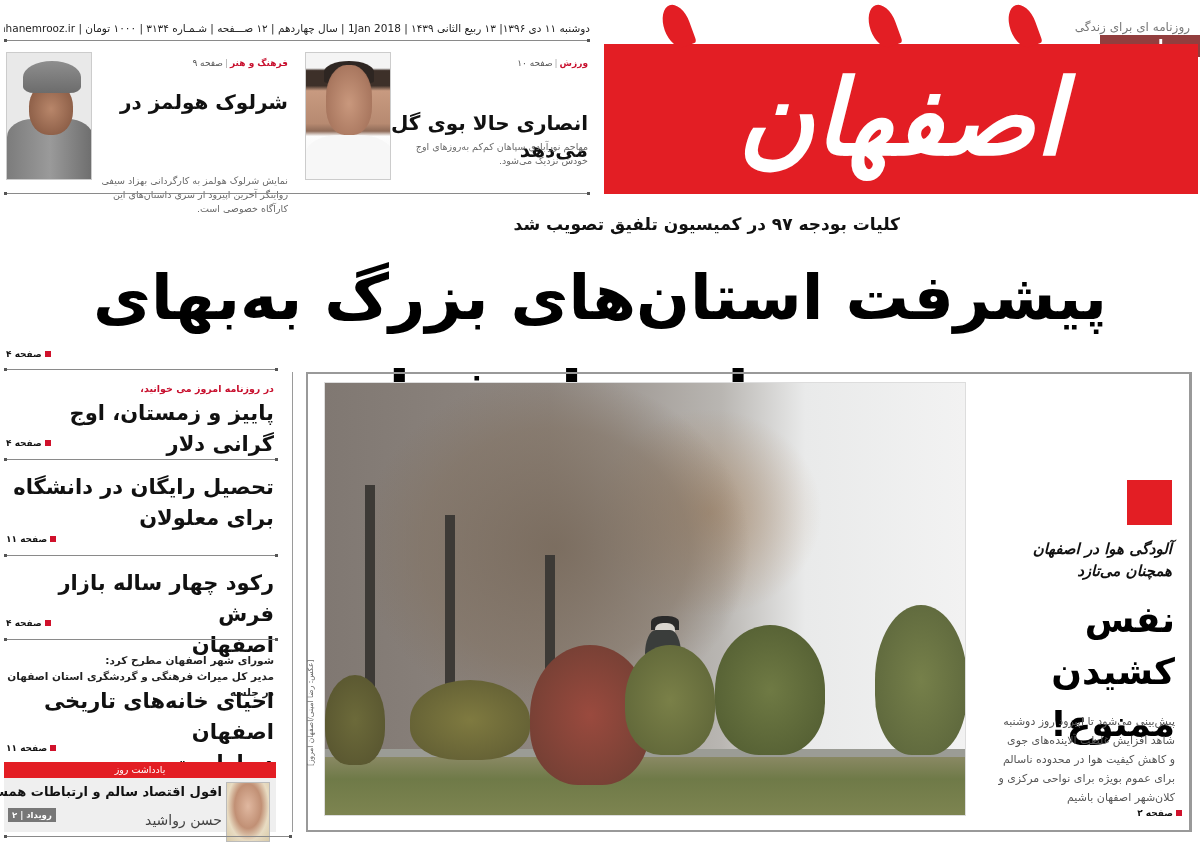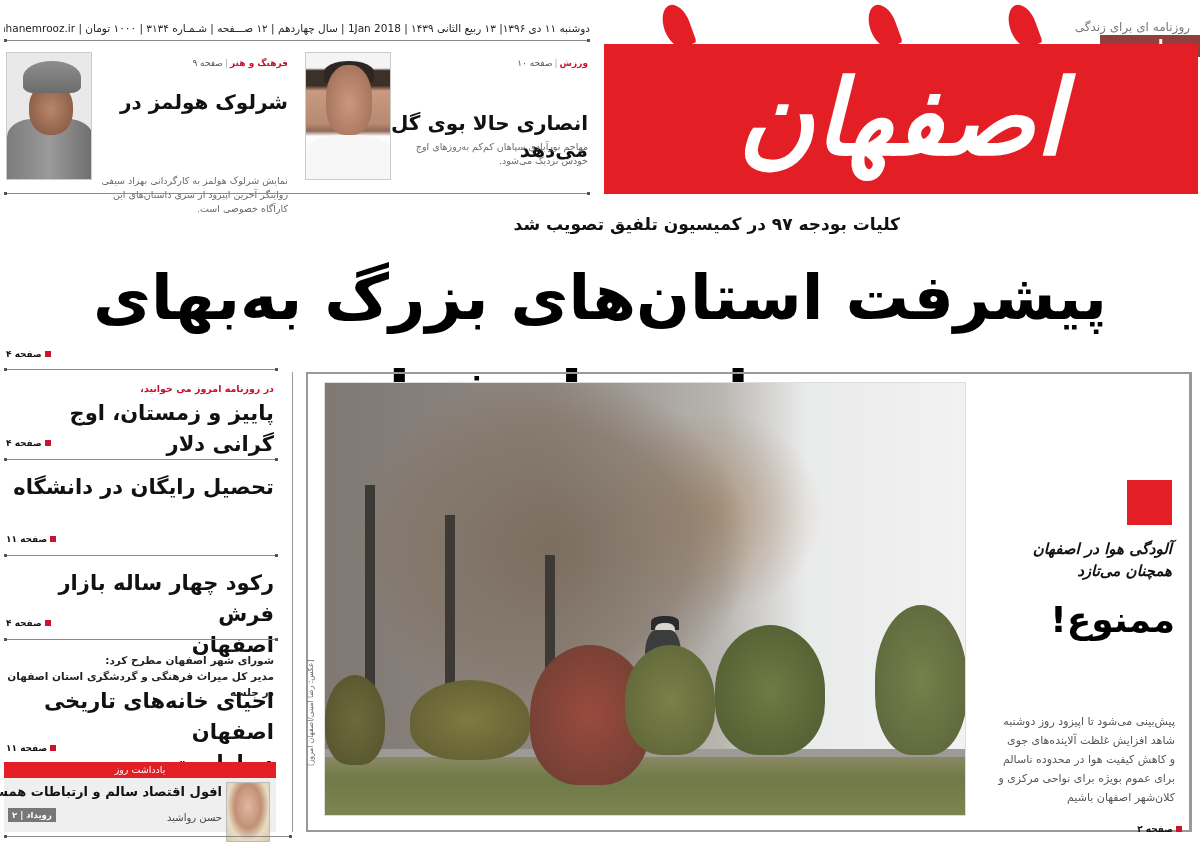--- a/index.html
+++ b/index.html
@@ -49,21 +49,21 @@
 
   
   .inside-label { top: 383px; left: 60px; width: 214px; font-size: 9.5px; color: #c8102e; text-align: right; font-weight: bold; }
   .col-title { position: absolute; font-weight: bold; font-size: 21px; line-height: 31px; color: #111; text-align: right; }
   .deck { position: absolute; font-weight: bold; font-size: 10.5px; line-height: 16px; color: #222; text-align: right; }
 
   .note-box { top: 762px; left: 4px; width: 272px; height: 70px; background: #efefef; padding-left: 36px; }
   .note-bar { position: absolute; top: 0; left: 0; width: 272px; height: 16px; background: #e31e24; color: #fff; font-size: 9.5px; text-align: center; line-height: 16px; }
   .note-photo { position: absolute; top: 4px; right: 6px; width: 44px; height: 60px; border: 1px solid #bbb; background: radial-gradient(ellipse at 50% 40%, #e0b8a0 0%, #c19075 45%, #e8dcc3 70%, #d9cba9 100%); }
   .note-title { position: absolute; top: 22px; right: 54px; font-weight: bold; font-size: 13px; color: #111; white-space: nowrap; }
-  .note-author { position: absolute; top: 50px; right: 54px; font-size: 10px; color: #444; }
+  .note-author { position: absolute; top: 50px; right: 54px; font-size: 14px; color: #444; }
   .note-tag { position: absolute; top: 46px; left: 4px; height: 14px; padding: 0 4px; background: #777; color: #fff; font-size: 8.5px; line-height: 14px; font-weight: bold; }
 
   
   .photo-frame { top: 372px; left: 306px; width: 886px; height: 460px; border: 2px solid #999; border-right-width: 3px; }
   .photo { position: absolute; top: 382px; left: 324px; width: 642px; height: 434px; overflow: hidden; border: 1px solid #ddd;
     background:
       radial-gradient(ellipse 38% 50% at 36% 38%, rgba(120,105,90,.85) 0%, rgba(130,115,100,.6) 55%, rgba(170,165,160,0) 80%),
       radial-gradient(ellipse 22% 30% at 60% 30%, rgba(160,120,80,.55) 0%, rgba(180,170,160,0) 80%),
       linear-gradient(90deg, #807872 0%, #8f8781 35%, #b9b6b2 62%, #e9eaea 75%, #f2f2f2 100%); }
   .photo .ground { position: absolute; left: 0; bottom: 0; width: 100%; height: 60px; background: linear-gradient(180deg,#8c8a66 0%,#6f7a48 40%,#7d8450 100%); }
@@ -153,20 +153,21 @@
 <div class="vrule" style="top:372px;left:292px;height:460px;"></div>
 
 <div class="abs inside-label">در روزنامه امروز می خوانید،</div>
 
 <div class="col-title" style="top:398px;right:926px;width:270px;">پاییز و زمستان، اوج گرانی دلار</div>
 <div class="pageref" style="top:438px;left:6px;"><span class="sq"></span><span>صفحه ۴</span></div>
 <div class="rule" style="top:459px;left:4px;width:274px;"></div>
 
 <div class="col-title" style="top:472px;right:926px;width:270px;">
   <div>تحصیل رایگان در دانشگاه</div>
+  <div>برای معلولان</div>
 </div>
 <div class="pageref" style="top:534px;left:6px;"><span class="sq"></span><span>صفحه ۱۱</span></div>
 <div class="rule" style="top:555px;left:4px;width:274px;"></div>
 
 <div class="col-title" style="top:568px;right:926px;width:270px;">
   <div>رکود چهار ساله بازار فرش</div>
   <div>اصفهان</div>
 </div>
 <div class="pageref" style="top:618px;left:6px;"><span class="sq"></span><span>صفحه ۴</span></div>
 <div class="rule" style="top:639px;left:4px;width:274px;"></div>
@@ -208,22 +209,23 @@
   <div class="bush b6"></div>
 </div>
 <div class="credit">[عکس: رضا امینی/اصفهان امروز]</div>
 
 <div class="abs red-square"></div>
 <div class="abs side-deck">
   <div>آلودگی هوا در اصفهان</div>
   <div>همچنان می‌تازد</div>
 </div>
 <div class="abs side-title">
+  <div>نفس کشیدن</div>
   <div>ممنوع!</div>
 </div>
 <div class="abs side-body">
   <div>پیش‌بینی می‌شود تا اپیزود روز دوشنبه</div>
   <div>شاهد افزایش غلظت آلاینده‌های جوی</div>
   <div>و کاهش کیفیت هوا در محدوده ناسالم</div>
   <div>برای عموم بویژه برای نواحی مرکزی و</div>
   <div>کلان‌شهر اصفهان باشیم</div>
 </div>
-<div class="pageref" style="top:808px;right:18px;margin-top:16px;"><span class="sq"></span><span>صفحه ۲</span></div>
+<div class="pageref" style="top:808px;right:18px;"><span class="sq"></span><span>صفحه ۲</span></div>
 
 </body></html>

